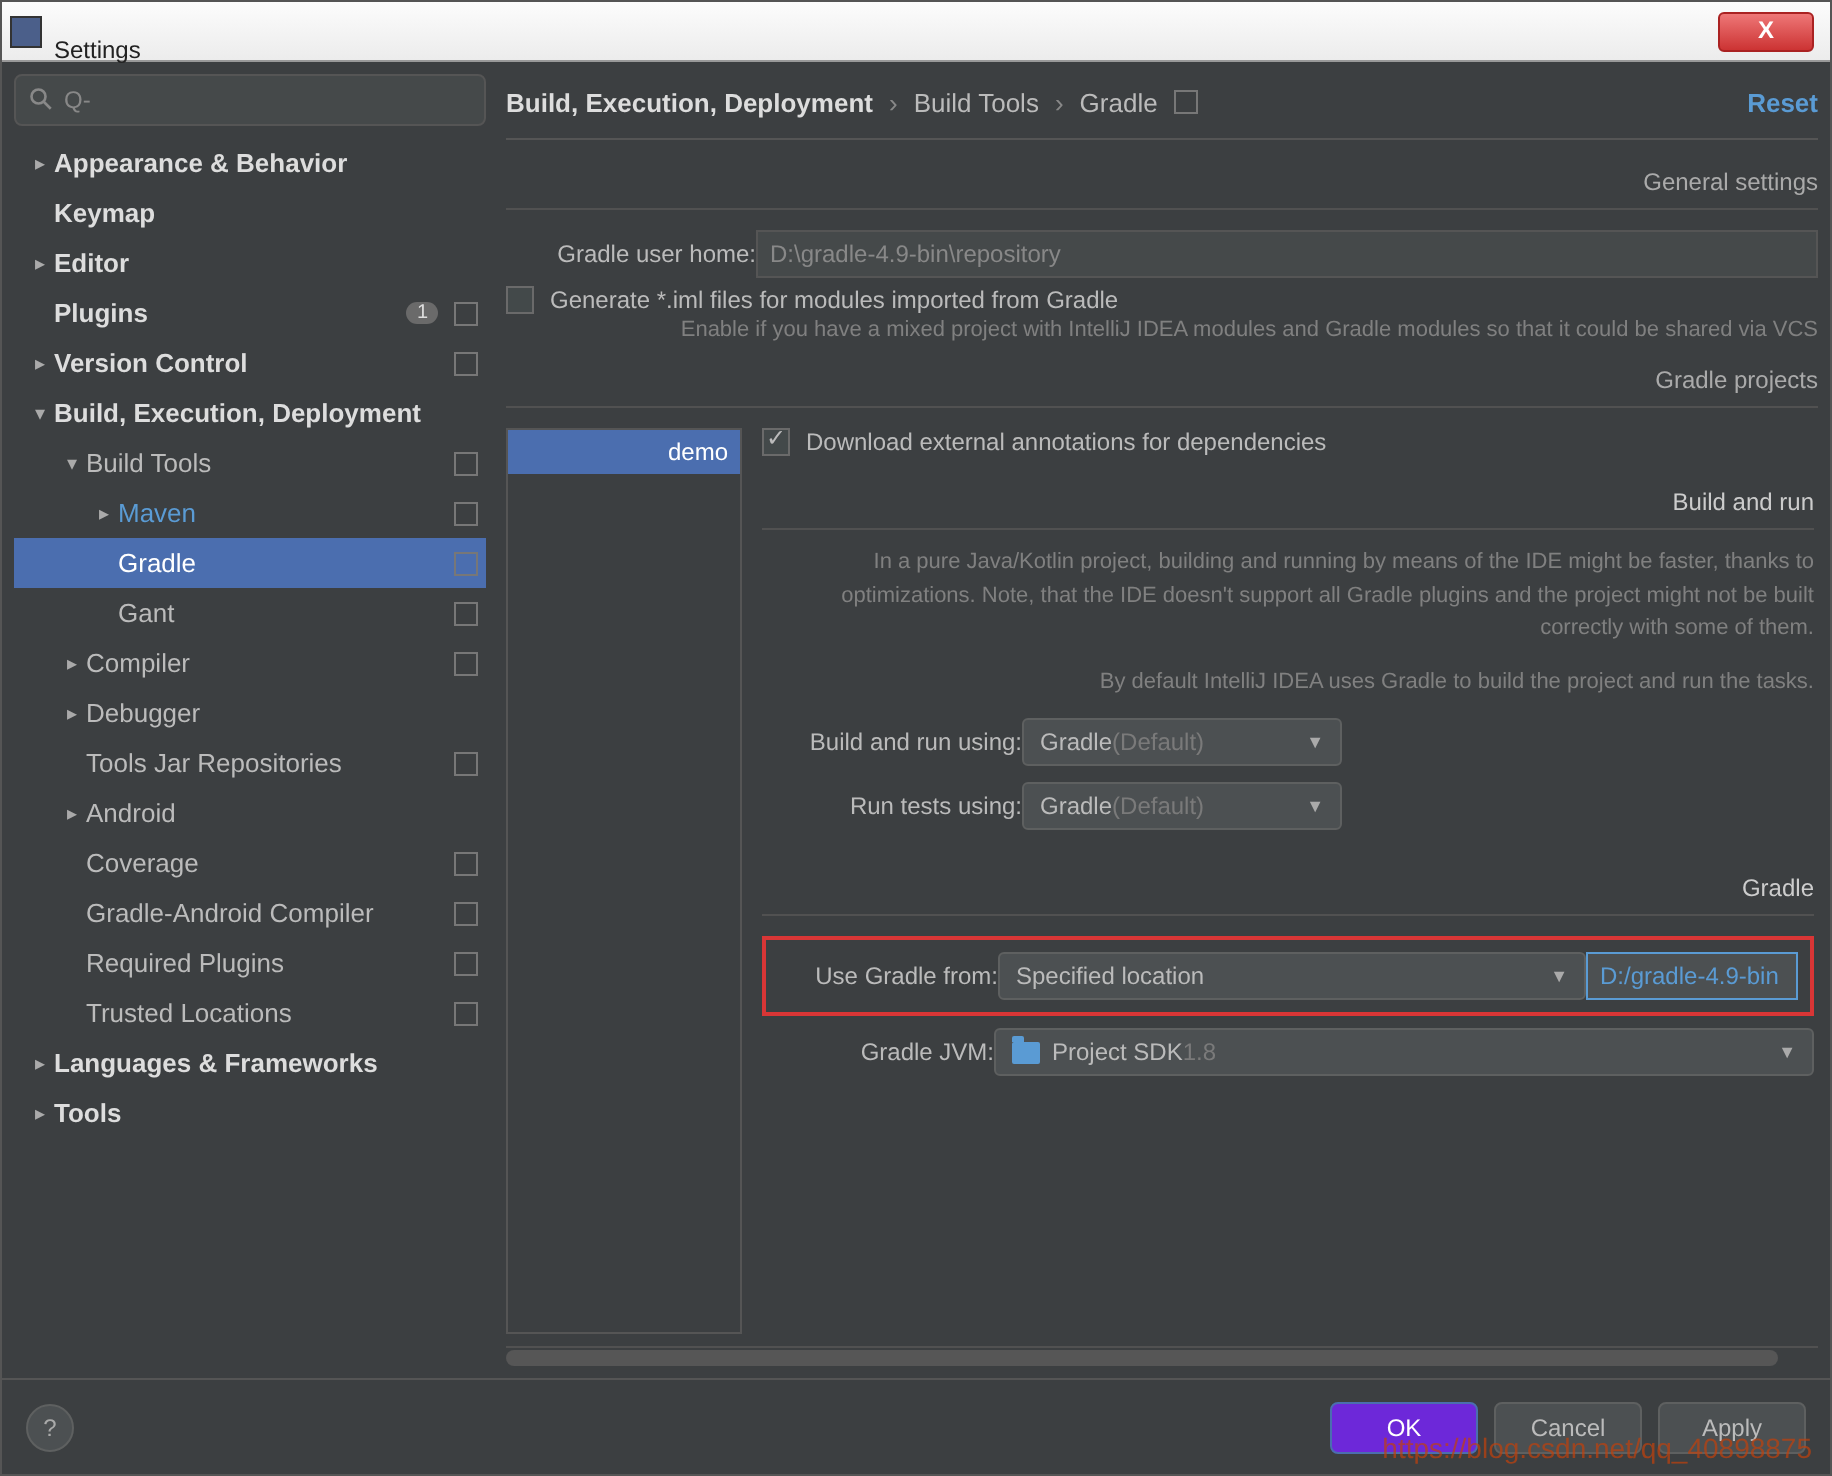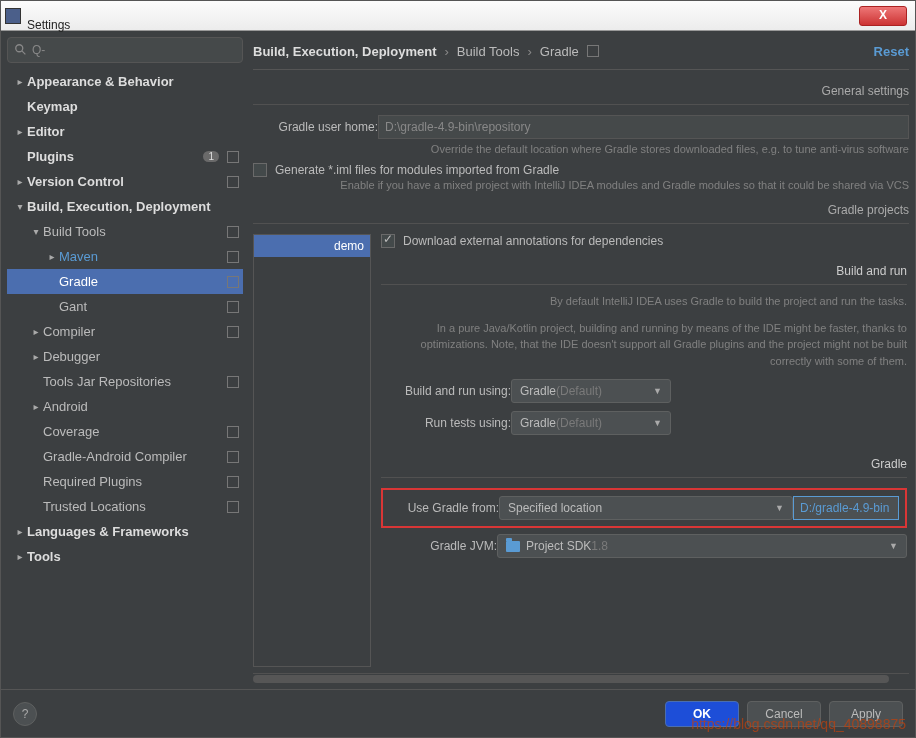--- a/index.html
+++ b/index.html
@@ -84,21 +84,21 @@
 .folder-icon::before { content: ''; position: absolute; top: -3px; left: 0; width: 6px; height: 3px; background: #5a9bd4; border-radius: 1px 1px 0 0; }
 
 .scrollbar { height: 10px; background: #3c3f41; border-top: 1px solid #515151; margin-top: 6px; position: relative; }
 .scrollbar .thumb { position: absolute; left: 0; top: 1px; height: 8px; width: 97%; background: #565656; border-radius: 4px; }
 
 
 .footer { height: 48px; border-top: 1px solid #555; display: flex; align-items: center; padding: 0 12px; gap: 8px; }
 .help-btn { width: 24px; height: 24px; border: 1px solid #5e6060; border-radius: 12px; color: #aaa; text-align: center; line-height: 22px; background: #4c5052; }
 .footer .spacer { flex: 1; }
 .btn { height: 26px; min-width: 74px; background: #4c5052; border: 1px solid #5e6060; border-radius: 4px; color: #bbb; padding: 0 14px; display: flex; align-items: center; justify-content: center; cursor: pointer; }
-.btn.primary { background: #1d4ed8; border-color: #4b6eaf; color: #fff; font-weight: bold; }
+.btn.primary { background: #6d28d9; border-color: #4b6eaf; color: #fff; }
 .watermark { position: absolute; right: 10px; bottom: 6px; color: #c2410c; font-size: 14px; opacity: .7; pointer-events: none; }
 </style>
 </head>
 <body>
 
 <div class="window">
   <div class="titlebar">
     <div class="icon-box"></div>
     <div class="title">Settings</div>
     <div class="close-btn">X</div>
@@ -224,21 +224,20 @@
       <div class="divider"></div>
 
       <div class="panel-body">
 
         <div class="section-title">General settings</div>
 
         <div class="form-row">
           <div class="form-label">Gradle user home:</div>
           <div class="text-field">D:\gradle-4.9-bin\repository</div>
         </div>
-        <div class="hint">Override the default location where Gradle stores downloaded files, e.g. to tune anti-virus software</div>
 
         <div class="check-row">
           <div class="checkbox"></div>
           <div>Generate *.iml files for modules imported from Gradle</div>
         </div>
         <div class="hint2">Enable if you have a mixed project with IntelliJ IDEA modules and Gradle modules so that it could be shared via VCS</div>
 
         <div class="section-title">Gradle projects</div>
 
         <div class="projects">
@@ -246,22 +245,22 @@
             <div class="project-item selected">demo</div>
           </div>
 
           <div class="project-detail">
             <div class="check-row">
               <div class="checkbox checked"></div>
               <div>Download external annotations for dependencies</div>
             </div>
 
             <div class="subhead">Build and run</div>
+            <div class="desc">In a pure Java/Kotlin project, building and running by means of the IDE might be faster, thanks to optimizations. Note, that the IDE doesn't support all Gradle plugins and the project might not be built correctly with some of them.</div>
             <div class="desc">By default IntelliJ IDEA uses Gradle to build the project and run the tasks.</div>
-            <div class="desc">In a pure Java/Kotlin project, building and running by means of the IDE might be faster, thanks to optimizations. Note, that the IDE doesn't support all Gradle plugins and the project might not be built correctly with some of them.</div>
 
             <div class="combo-row">
               <div class="combo-label">Build and run using:</div>
               <div class="combo" style="width:160px">
                 <span>Gradle </span>
                   <span class="dim">(Default)</span>
                 <span class="caret">▼</span>
               </div>
             </div>
             <div class="combo-row">

